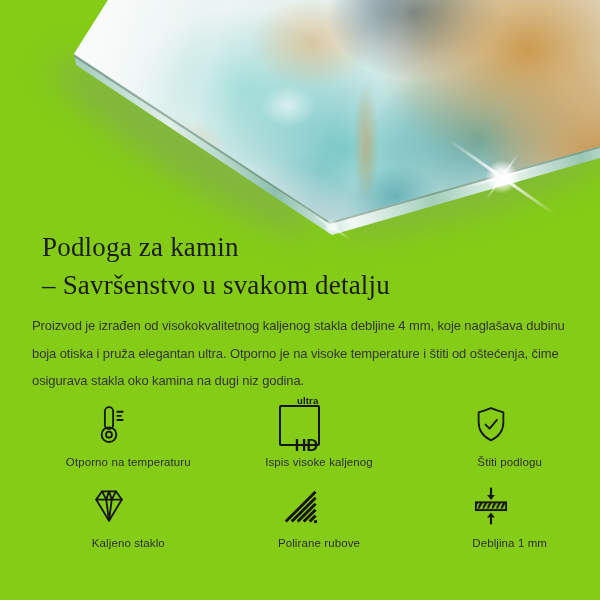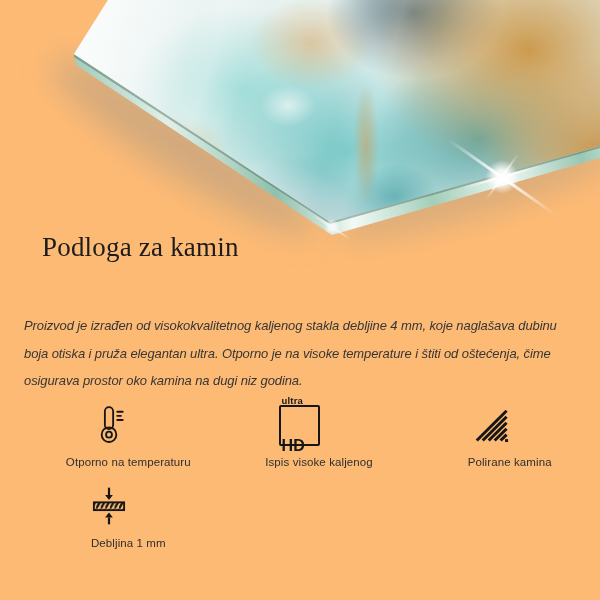--- a/index.html
+++ b/index.html
@@ -1,17 +1,17 @@
 <!DOCTYPE html>
 <html><head>
 <meta charset="utf-8">
 <style>
   html, body { margin: 0; padding: 0; overflow: hidden; background: #ffffff; }
   #canvas {
-    position: relative; width: 600px; height: 600px; background: #fdba74;
+    position: relative; width: 600px; height: 600px; background: #84cc16;
     font-family: "Liberation Sans", sans-serif; overflow: hidden;
   }
 
   
   .hero { position: absolute; left: 0; top: 0; width: 600px; height: 252px; }
 
   .glass-shadow-left {
     position: absolute; left: 28px; top: 118px; width: 310px; height: 58px;
     background: rgba(125,136,142,0.33); border-radius: 50%;
     transform: rotate(33deg); filter: blur(15px);
@@ -83,40 +83,40 @@
   .sparkle-corner .ray1 { width: 44px; height: 1.5px; transform: translate(-50%,-50%) rotate(33deg); }
 
   
   .title {
     position: absolute; left: 42px; top: 228px; margin: 0;
     font-family: "Liberation Serif", serif; font-weight: 400;
     font-size: 27px; line-height: 38px; color: #1c1c1c; letter-spacing: 0.2px;
   }
   .title span { display: block; }
 
-  .description { position: absolute; left: 24px; top: 312px; font-style: italic; }
+  .description { position: absolute; left: 32px; top: 312px; }
   .description div {
     white-space: nowrap; font-size: 13px; letter-spacing: -0.1px;
     line-height: 27.5px; color: #363636;
   }
 
   
   .features {
     position: absolute; left: 14px; top: 402px; width: 572px;
     display: grid; grid-template-columns: repeat(3, 1fr); row-gap: 15px;
   }
   .feature { display: flex; flex-direction: column; align-items: center; }
   .icon-wrap { height: 46px; display: flex; align-items: center; justify-content: center; }
   .feature .label { margin-top: 8px; font-size: 11.5px; color: #2f2f2f; letter-spacing: 0.1px; margin-left: 38px; }
 
   .icon-svg { stroke: #161616; fill: none; stroke-width: 2; stroke-linecap: round; stroke-linejoin: round; }
 
   .uhd-box {
     width: 37px; height: 37px; border: 2.5px solid #161616; border-radius: 2px;
-    display: flex; flex-direction: column; align-items: flex-start; justify-content: center;
+    display: flex; flex-direction: column; align-items: flex-end; justify-content: center;
     color: #161616;
   }
   .uhd-box .u1 { font-size: 9.5px; font-weight: 700; line-height: 10px; letter-spacing: 0.2px; }
   .uhd-box .u2 { font-size: 16px; font-weight: 800; line-height: 16px; letter-spacing: 0.3px; margin-top: 32px; }
 </style>
 </head>
 <body>
 
 <div id="canvas">
 
@@ -134,26 +134,27 @@
         <div class="glow"></div>
     </div>
     <div class="sparkle sparkle-corner">
       <div class="ray ray1"></div>
         <div class="glow"></div>
     </div>
   </div>
 
   <h1 class="title">
     <span>Podloga za kamin</span>
+    <span>– Savršenstvo u svakom detalju</span>
   </h1>
 
   <div class="description">
     <div>Proizvod je izrađen od visokokvalitetnog kaljenog stakla debljine 4 mm, koje naglašava dubinu</div>
     <div>boja otiska i pruža elegantan ultra. Otporno je na visoke temperature i štiti od oštećenja, čime</div>
-    <div>osigurava prostor oko kamina na dugi niz godina.</div>
+    <div>osigurava stakla oko kamina na dugi niz godina.</div>
   </div>
 
   <div class="features">
 
     <div class="feature">
       <div class="icon-wrap">
         <svg class="icon-svg" width="44" height="44" viewBox="0 0 48 48">
           <rect x="19.5" y="4.5" width="9" height="24" rx="4.5"></rect>
           <circle cx="24" cy="34.5" r="8"></circle>
           <circle cx="24" cy="34.5" r="3.2"></circle>
@@ -166,34 +167,54 @@
     <div class="feature">
       <div class="icon-wrap">
         <div class="uhd-box">
           <span class="u1">ultra</span>
           <span class="u2">HD</span>
         </div>
       </div>
       <div class="label">Ispis visoke kaljenog</div>
     </div>
 
-
+    <div class="feature">
+      <div class="icon-wrap">
+        <svg class="icon-svg" width="44" height="44" viewBox="0 0 48 48">
+          <path d="M24 5.5 C28.5 7.2 33 8.8 37.5 10.3 V 21 C37.5 30.8 31.4 37.2 24 40.8 C16.6 37.2 10.5 30.8 10.5 21 V 10.3 C15 8.8 19.5 7.2 24 5.5 Z"></path>
+          <path d="M18 23.5 L22.5 28 L30.5 18.5"></path>
+        </svg>
+      </div>
+      <div class="label">Štiti podlogu</div>
+    </div>
+
+    <div class="feature">
+      <div class="icon-wrap">
+        <svg class="icon-svg" width="44" height="44" viewBox="0 0 48 48">
+          <path d="M16.5 8 H31.5 L38 17 L24 40 L10 17 Z"></path>
+          <path d="M10 17 H38"></path>
+          <path d="M16.5 8 L21 17 L24 8 L27 17 L31.5 8"></path>
+          <path d="M21 17 L24 40 M27 17 L24 40"></path>
+        </svg>
+      </div>
+      <div class="label">Kaljeno staklo</div>
+    </div>
 
     <div class="feature">
       <div class="icon-wrap">
         <svg width="44" height="44" viewBox="0 0 48 48" fill="none" stroke="#161616" stroke-width="3.2">
           <path d="M8.5 41 L41 8.5"></path>
           <path d="M15 41 L41 15"></path>
           <path d="M21.5 41 L41 21.5"></path>
           <path d="M28 41 L41 28"></path>
           <path d="M34.5 41 L41 34.5"></path>
           <path d="M41 41 L41 41" stroke-linecap="square"></path>
         </svg>
       </div>
-      <div class="label">Polirane kamina</div>
+      <div class="label">Polirane rubove</div>
     </div>
 
     <div class="feature">
       <div class="icon-wrap">
         <svg width="44" height="44" viewBox="0 0 48 48">
           <defs>
             <pattern id="hatch" patternUnits="userSpaceOnUse" width="5" height="9">
               <path d="M0 9 L5 0" stroke="#161616" stroke-width="2.4"></path>
             </pattern>
           </defs>

